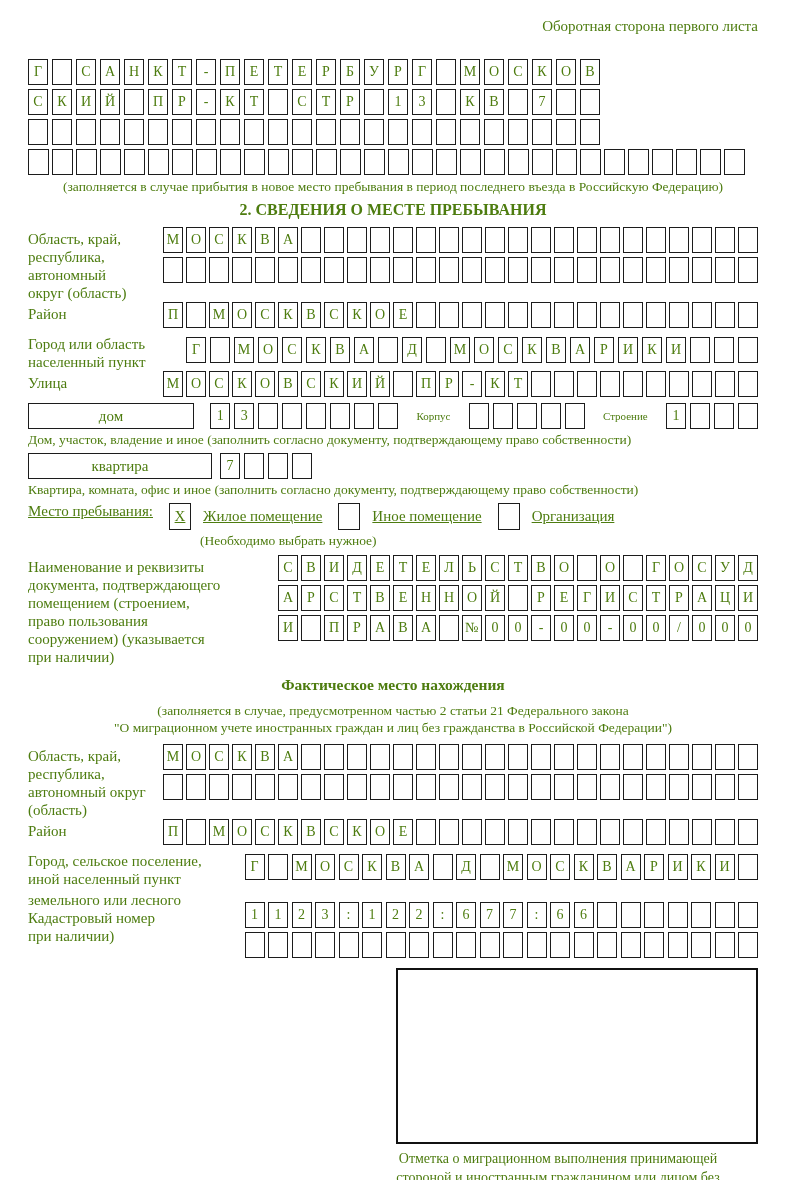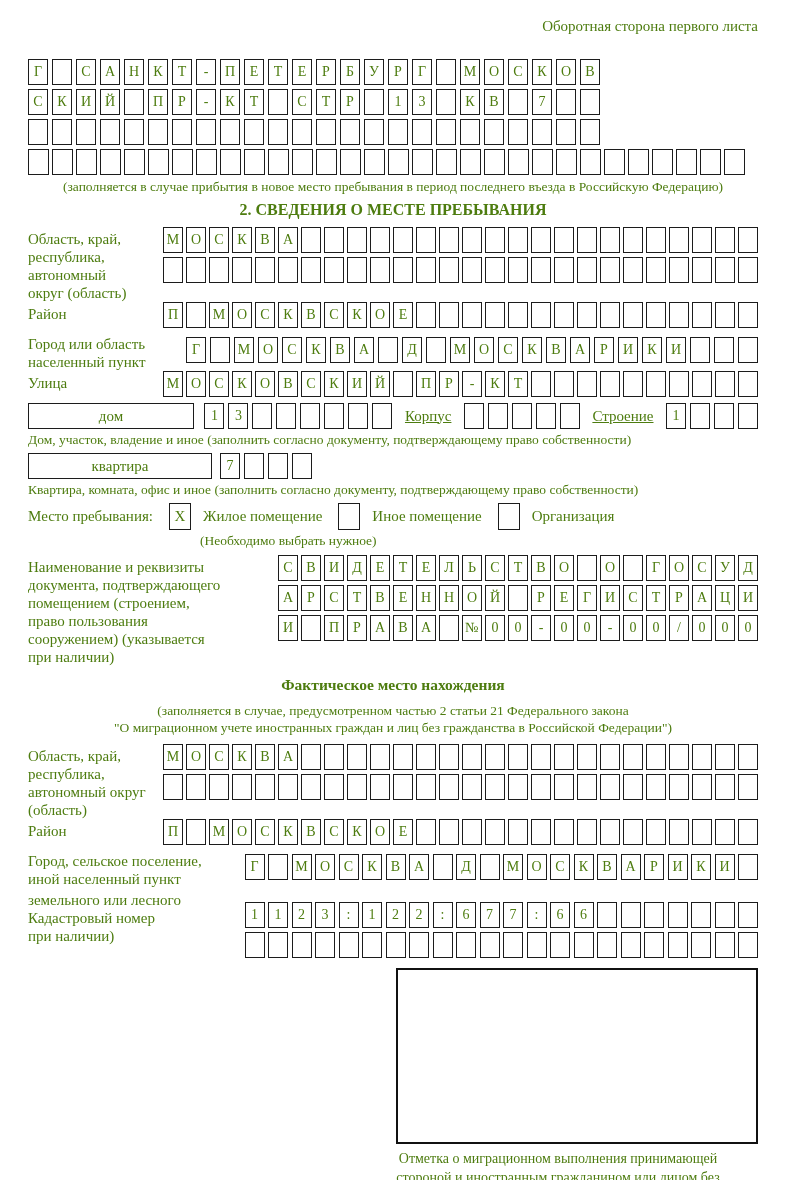--- a/index.html
+++ b/index.html
@@ -34,22 +34,22 @@
   .sub-title{font-size:15.5px;font-weight:bold;text-align:center;margin:10px 0 8px;}
   .note-lines{font-size:13.5px;text-align:center;line-height:17px;margin-bottom:8px;}
   .widebox{
     box-sizing:border-box;height:26px;border:1.5px solid #1c1c1c;
     display:flex;align-items:center;justify-content:center;font-size:15px;background:#fff;
   }
   .widebox.dom{width:166px;}
   .widebox.kvartira{width:184px;}
   .house-line{display:flex;align-items:center;justify-content:space-between;margin:2px 0 0;}
   .apt-line{display:flex;align-items:center;gap:8px;margin:2px 0 0;}
-  .inline-lbl{font-size:15px;padding:0 2px;white-space:nowrap;text-decoration:underline;}
-  .place-row{display:flex;align-items:center;margin:4px 0 3px;}
+  .inline-lbl{font-size:11px;padding:0 2px;white-space:nowrap;}
+  .place-row{display:flex;margin:4px 0 3px;text-decoration:underline;}
   .place-row .lead{font-size:15px;white-space:nowrap;}
   .opts{display:flex;align-items:center;}
   .ckbox{
     box-sizing:border-box;width:22px;height:27px;border:1.6px solid #1c1c1c;
     display:flex;align-items:center;justify-content:center;font-size:15px;margin-left:16px;background:#fff;
   }
   .opt-label{font-size:15px;margin-left:12px;white-space:nowrap;}
   .cad-offset{margin-top:14px;}
   .stamp-wrap{width:400px;margin-left:auto;margin-top:6px;display:flex;flex-direction:column;}
   .stamp-box{box-sizing:border-box;align-self:flex-end;width:362px;height:176px;border:2px solid #111;background:#fff;}

